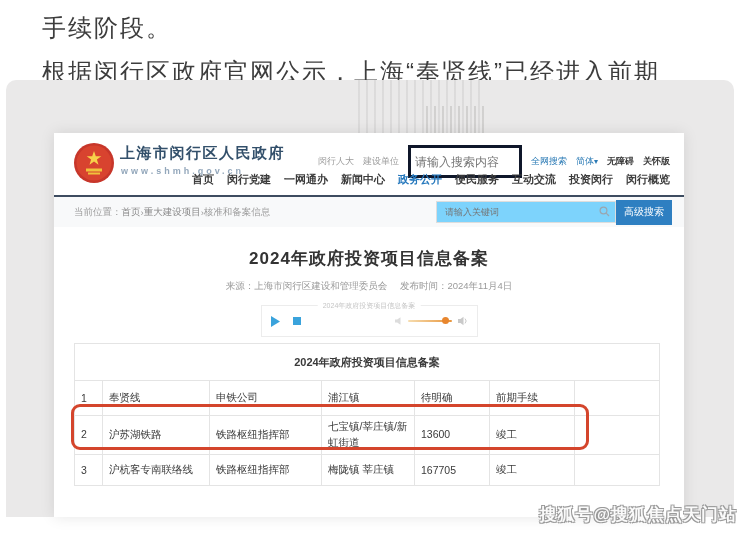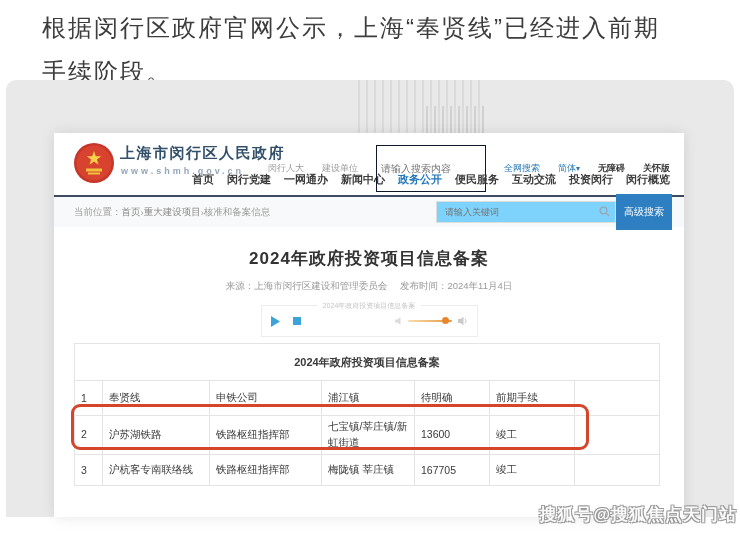--- a/index.html
+++ b/index.html
@@ -22,45 +22,45 @@
   .site-card { position:absolute; left:48px; top:53px; width:630px; height:384px;
                background:#fff; box-shadow:0 0 14px rgba(0,0,0,.10); }
 
   .site-header { position:relative; height:62px; }
   .logo { position:absolute; left:20px; top:10px; width:40px; height:40px; }
   .site-name { position:absolute; left:66px; top:11px; font-size:15px; font-weight:bold;
                color:#33506b; letter-spacing:1.5px; white-space:nowrap; }
   .site-url  { position:absolute; left:67px; top:33px; font-size:9px; font-weight:bold;
                color:#93a7bb; letter-spacing:3px;text-align:center; }
 
-  .topbar { position:absolute; right:14px; top:12px; display:flex; align-items:center; gap:18px;
+  .topbar { position:absolute; right:14px; top:12px; display:flex; align-items:center; gap:9px;
             font-size:9px; color:#9b9b9b; white-space:nowrap; }
   .topbar .dark { color:#3a3a3a; font-weight:bold; }
   .topbar .blue { color:#2a7ab5; }
-  .topbar input { width:100px; height:15px; border:1px solid #0f172a; font-size:10px;
-                  padding:15px 4px; color:#666; outline:none; font-family:inherit; }
+  .topbar input { width:100px; height:15px; border:3px solid #0f172a; font-size:12px;
+                  padding:6px 4px; color:#666; outline:none; font-family:inherit; }
   .caret { font-size:8px; }
 
   .nav { position:absolute; right:14px; bottom:8px; display:flex; gap:13px;
          font-size:11px; color:#3c3c3c; font-weight:600; white-space:nowrap; }
   .nav .active { color:#2779bd; }
   .nav span { cursor:pointer; }
 
   .nav-underline { height:2px; background:#3d4c60; }
 
   .breadcrumb-bar { height:30px; background:#f8f9fa; display:flex; align-items:center;
                     justify-content:space-between; padding:0 12px 0 20px; }
   .breadcrumb { font-size:9.5px; color:#9a9a9a; display:flex; align-items:center; white-space:nowrap; }
   .breadcrumb a { color:#8a8a8a; text-decoration:none; cursor:pointer; }
   .kw-search { display:flex; align-items:center; }
   .kw-box { position:relative; }
   .kw-box input { width:148px; height:20px; border:1px solid #ddd; font-size:9px;
                   padding:0 22px 0 8px; color:#666; background:#7dd3fc; outline:none; font-family:inherit; }
   .kw-box svg { position:absolute; right:6px; top:5px; }
-  .adv-btn { height:36px; width:56px; background:#2e7fc1; color:#fff; border:none;
+  .adv-btn { height:25px; width:56px; background:#2e7fc1; color:#fff; border:none;
              font-size:10px; cursor:pointer; font-family:inherit; }
 
   
   .content { position:relative; }
   .page-title { margin:20px 0 0; text-align:center; font-size:17px; color:#333;
                 letter-spacing:1px; font-weight:bold; }
   .meta { margin-top:10px; text-align:center; font-size:9.5px; color:#9a9a9a; }
   .meta span + span { margin-left:10px; }
 
   .player { position:relative; width:215px; height:30px; margin:12px auto 0;
@@ -93,22 +93,22 @@
   
   .watermark { position:absolute; right:3px; bottom:8px; font-size:17px; font-weight:bold;
                color:#fafafa; letter-spacing:1px; white-space:nowrap;
                text-shadow:-1px -1px 0 #9a9a9a, 1px -1px 0 #9a9a9a,
                            -1px 1px 0 #9a9a9a, 1px 1px 0 #9a9a9a; }
 </style>
 </head>
 <body>
 
 <div class="article-intro">
+  <div>手续阶段。</div>
   <div>根据闵行区政府官网公示，上海“奉贤线”已经进入前期</div>
-  <div>手续阶段。</div>
 </div>
 
 <div class="gray-panel">
   <div class="stripes"></div>
   <div class="stripes2"></div>
 
   <div class="site-card">
 
     <div class="site-header">
       <div class="logo">

